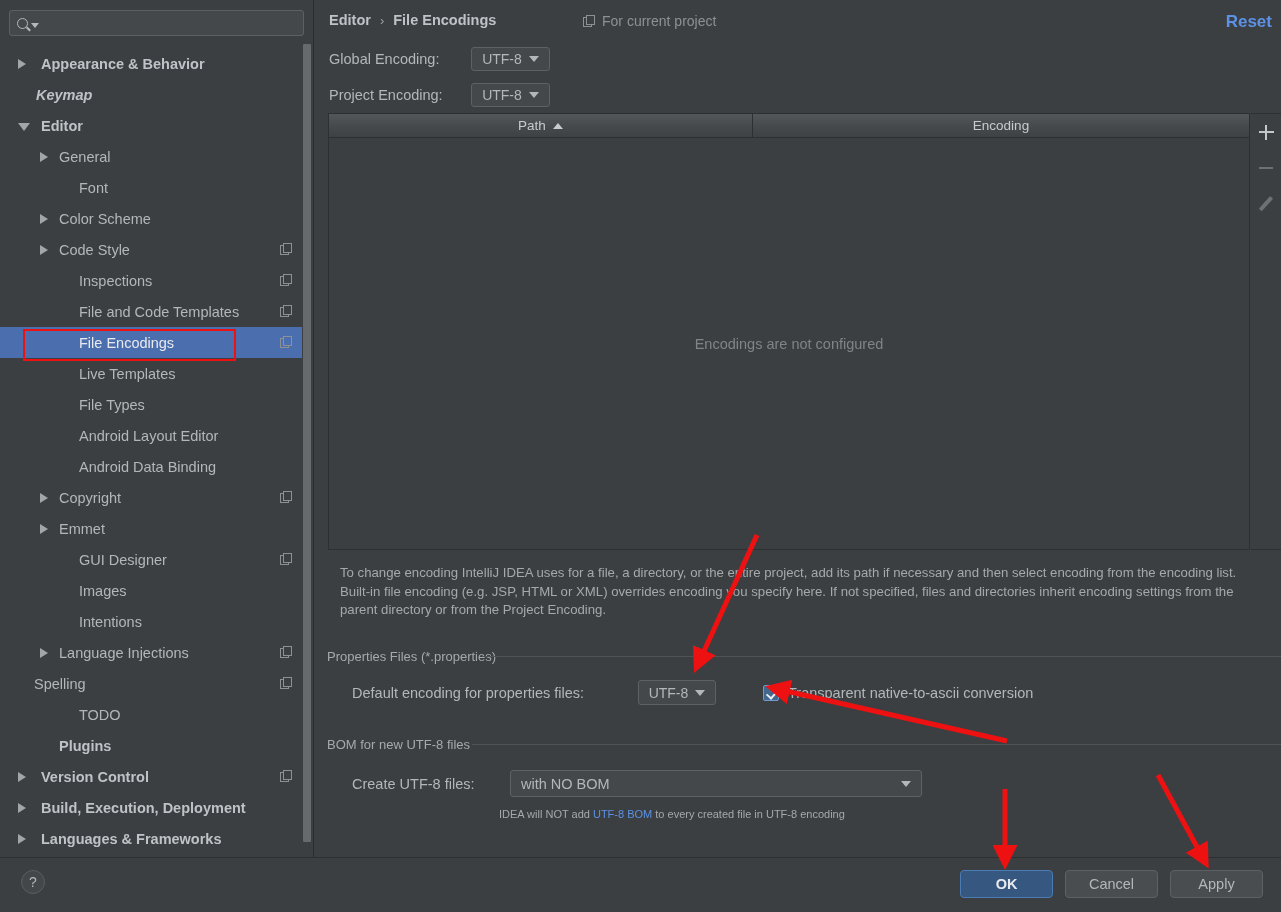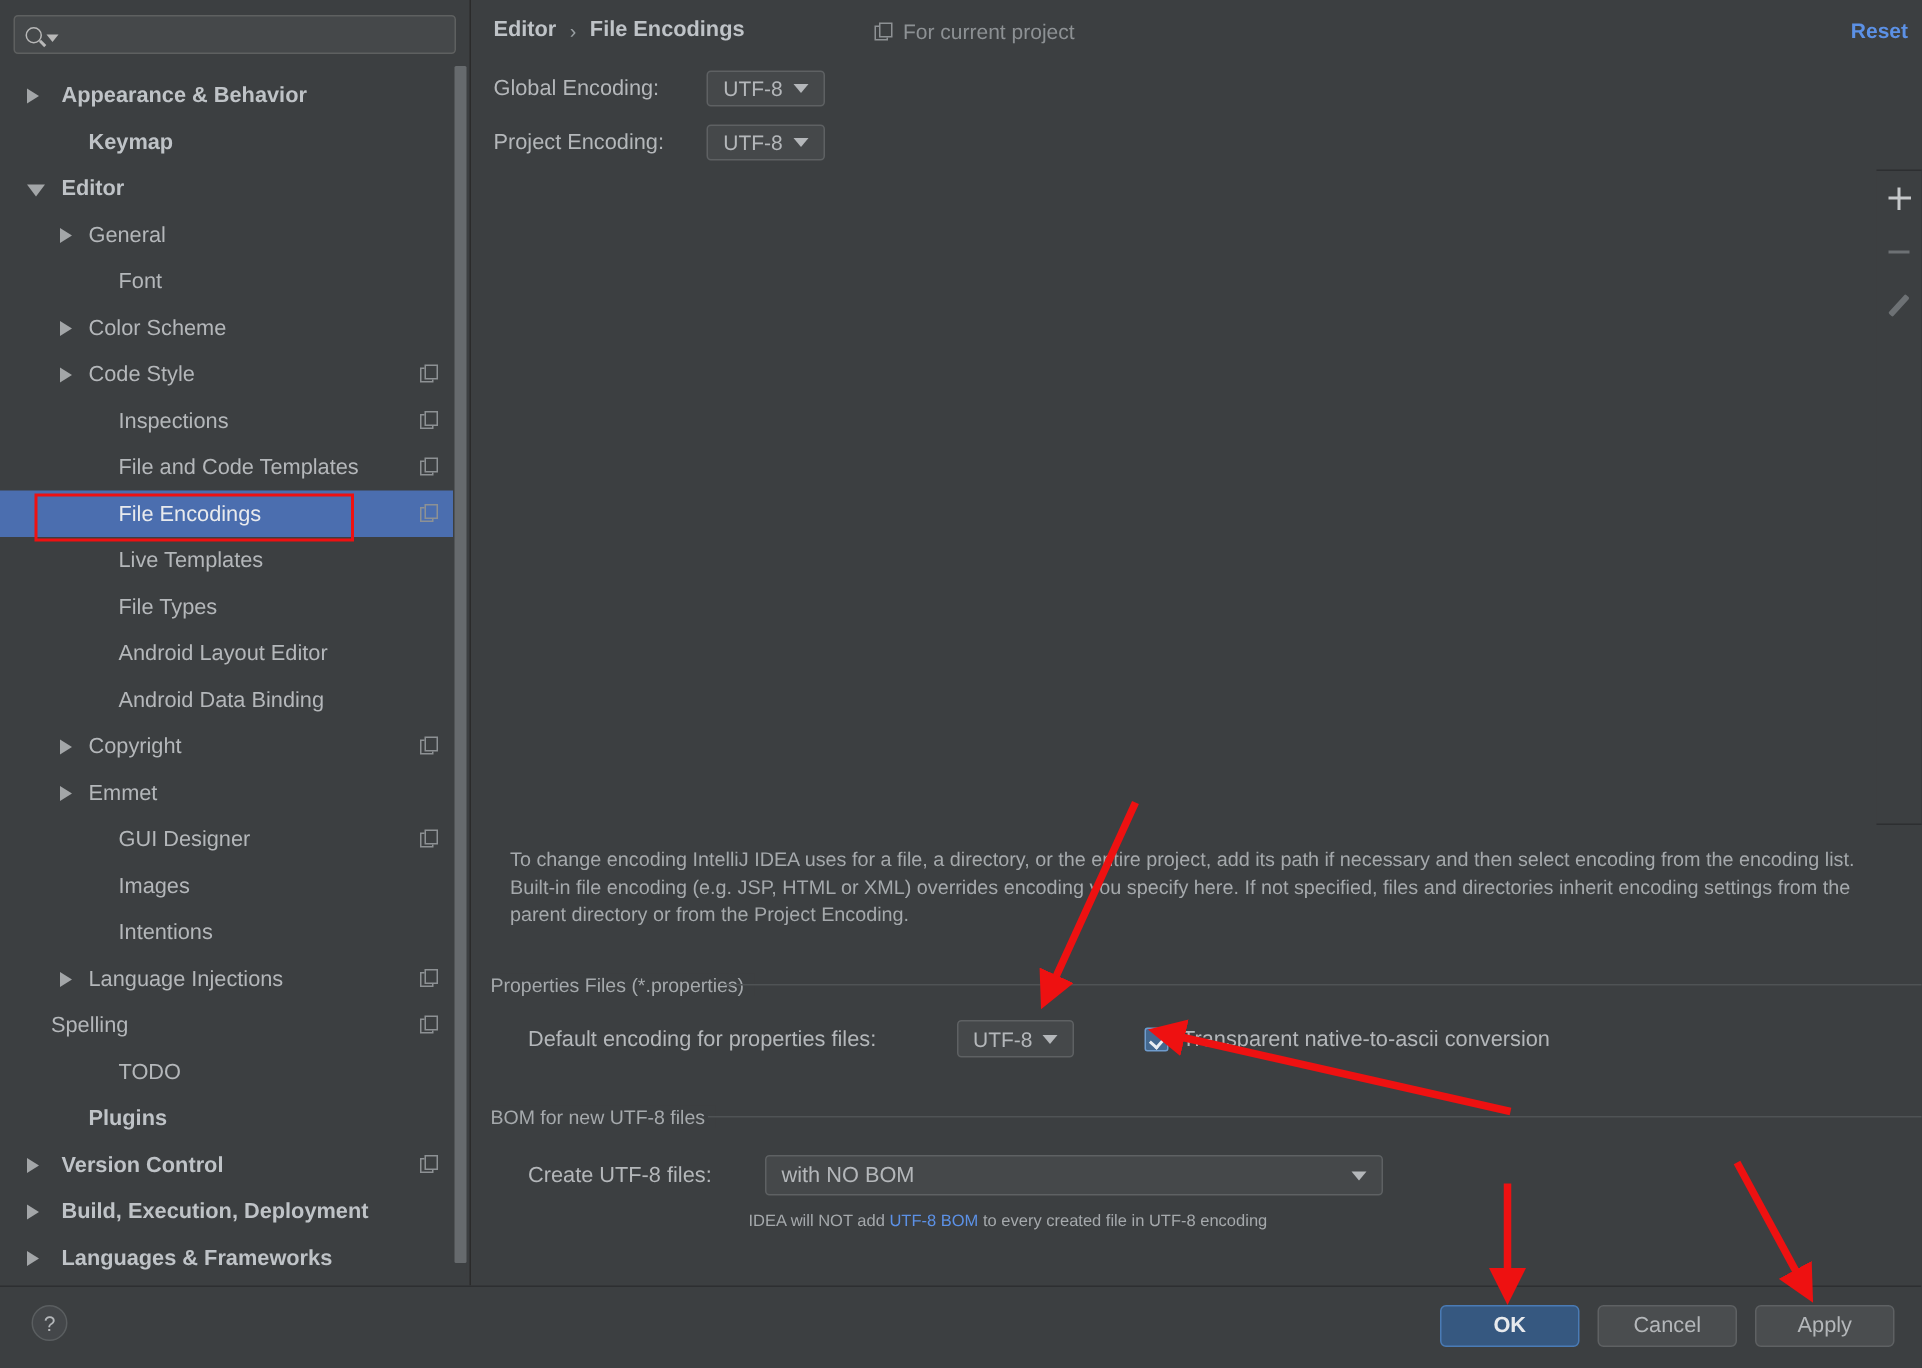--- a/index.html
+++ b/index.html
@@ -91,21 +91,21 @@
     font-size: 14.5px; color: #bfc3c7; font-weight: bold;
   }
   #breadcrumb .sep { font-weight: normal; color: #9aa0a4; font-size: 13px; }
   #forproj {
     position: absolute; left: 244px; top: 13px;
     display: flex; align-items: center; gap: 6px;
     color: #8d9194; font-size: 14px; padding-left: 25px;
   }
   #reset-link {
     position: absolute; right: 9px; top: 12px;
-    color: #5c91e6; font-size: 14px; font-weight: bold; cursor: pointer;
+    color: #5c91e6; font-size: 17px; font-weight: bold; cursor: pointer;
   }
   .enc-row { position: absolute; display: flex; align-items: center; }
   #global-row { left: 15px; top: 47px; align-items: center; }
   #project-row { left: 15px; top: 83px; }
   .enc-label { color: #b4b7ba; font-size: 14.5px; width: 142px; }
   .combo-sm {
     width: 79px; height: 24px; background: #45484a;
     border: 1px solid #5e6163; border-radius: 3px;
     display: flex; align-items: center; justify-content: center; gap: 7px;
     color: #b4b7ba; font-size: 14px; cursor: pointer;
@@ -257,21 +257,21 @@
       <span class="mag"></span>
       <span class="caret"></span>
       <input id="search-input" type="text" placeholder="" style="">
     </div>
     <div id="tree">
         <div class="tree-row bold">
           <span class="arrow" style="left: 18px;"></span>
           <span style="margin-left: 41px;">Appearance &amp; Behavior</span>
         </div>
         <div class="tree-row bold">
-          <span style="margin-left: 59px;">Keymap</span>
+          <span style="margin-left: 36px; font-style: italic;">Keymap</span>
         </div>
         <div class="tree-row bold">
           <span class="arrow down" style="left: 18px;"></span>
           <span style="margin-left: 41px;">Editor</span>
         </div>
         <div class="tree-row">
           <span class="arrow" style="left: 40px;"></span>
           <span style="margin-left: 59px;">General</span>
         </div>
         <div class="tree-row">
@@ -418,20 +418,32 @@
     </div>
 
     <div class="enc-row" id="project-row">
       <span class="enc-label">Project Encoding:</span>
       <span class="combo-sm">
         <span>UTF-8</span>
         <span class="tri"></span>
       </span>
     </div>
 
+    <div id="table-wrap">
+      <div id="thead">
+        <div id="th-path">
+          <span>Path</span>
+          <span class="sortarrow"></span>
+        </div>
+        <div id="th-enc">
+          <span>Encoding</span>
+        </div>
+      </div>
+      <div id="table-empty">Encodings are not configured</div>
+    </div>
 
     <div id="side-tools">
       <div class="tool-btn">
         <span class="tool-plus"></span>
       </div>
       <div class="tool-btn">
         <span class="tool-minus"></span>
       </div>
       <div class="tool-btn">
         <span class="tool-pencil"></span>

